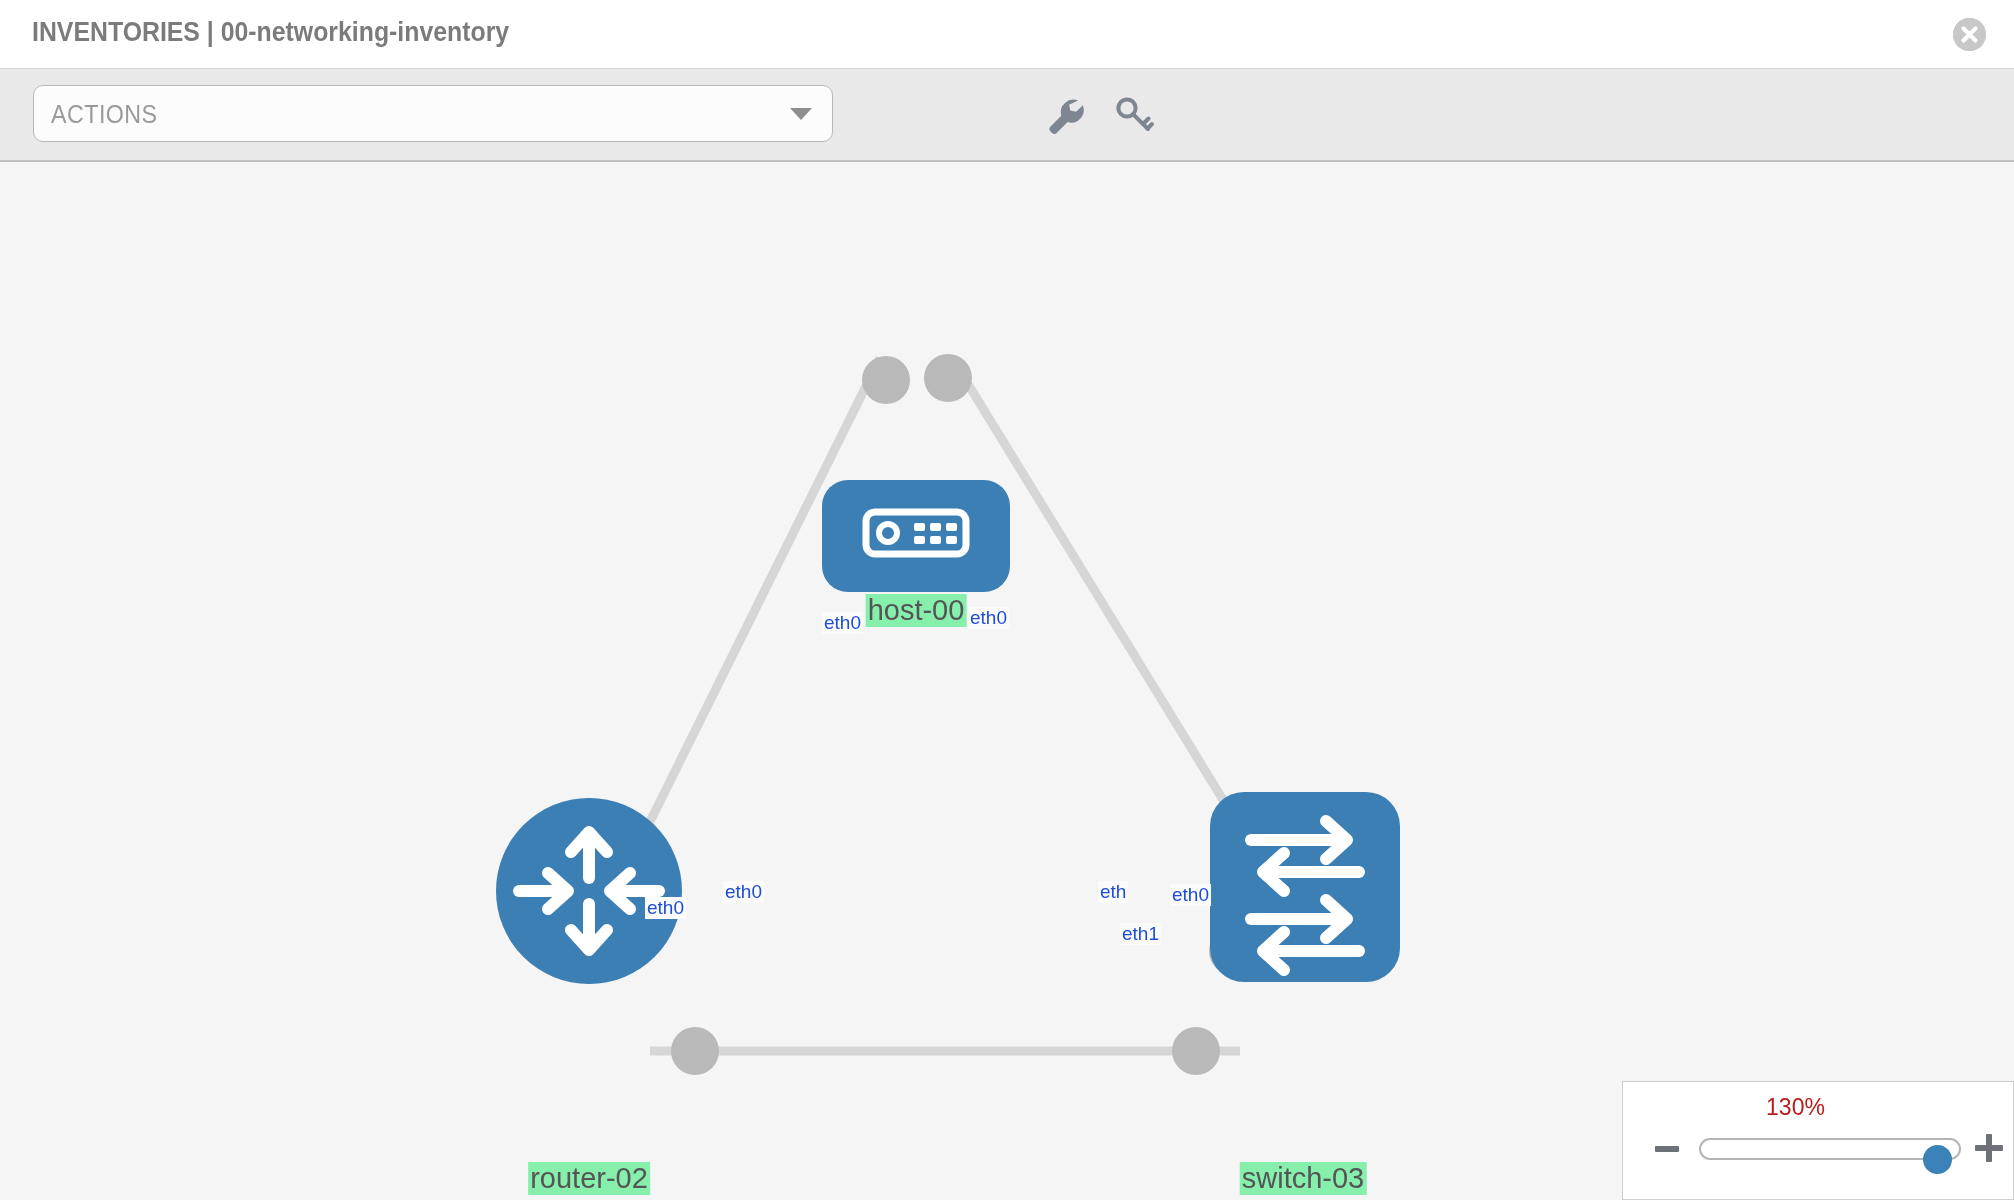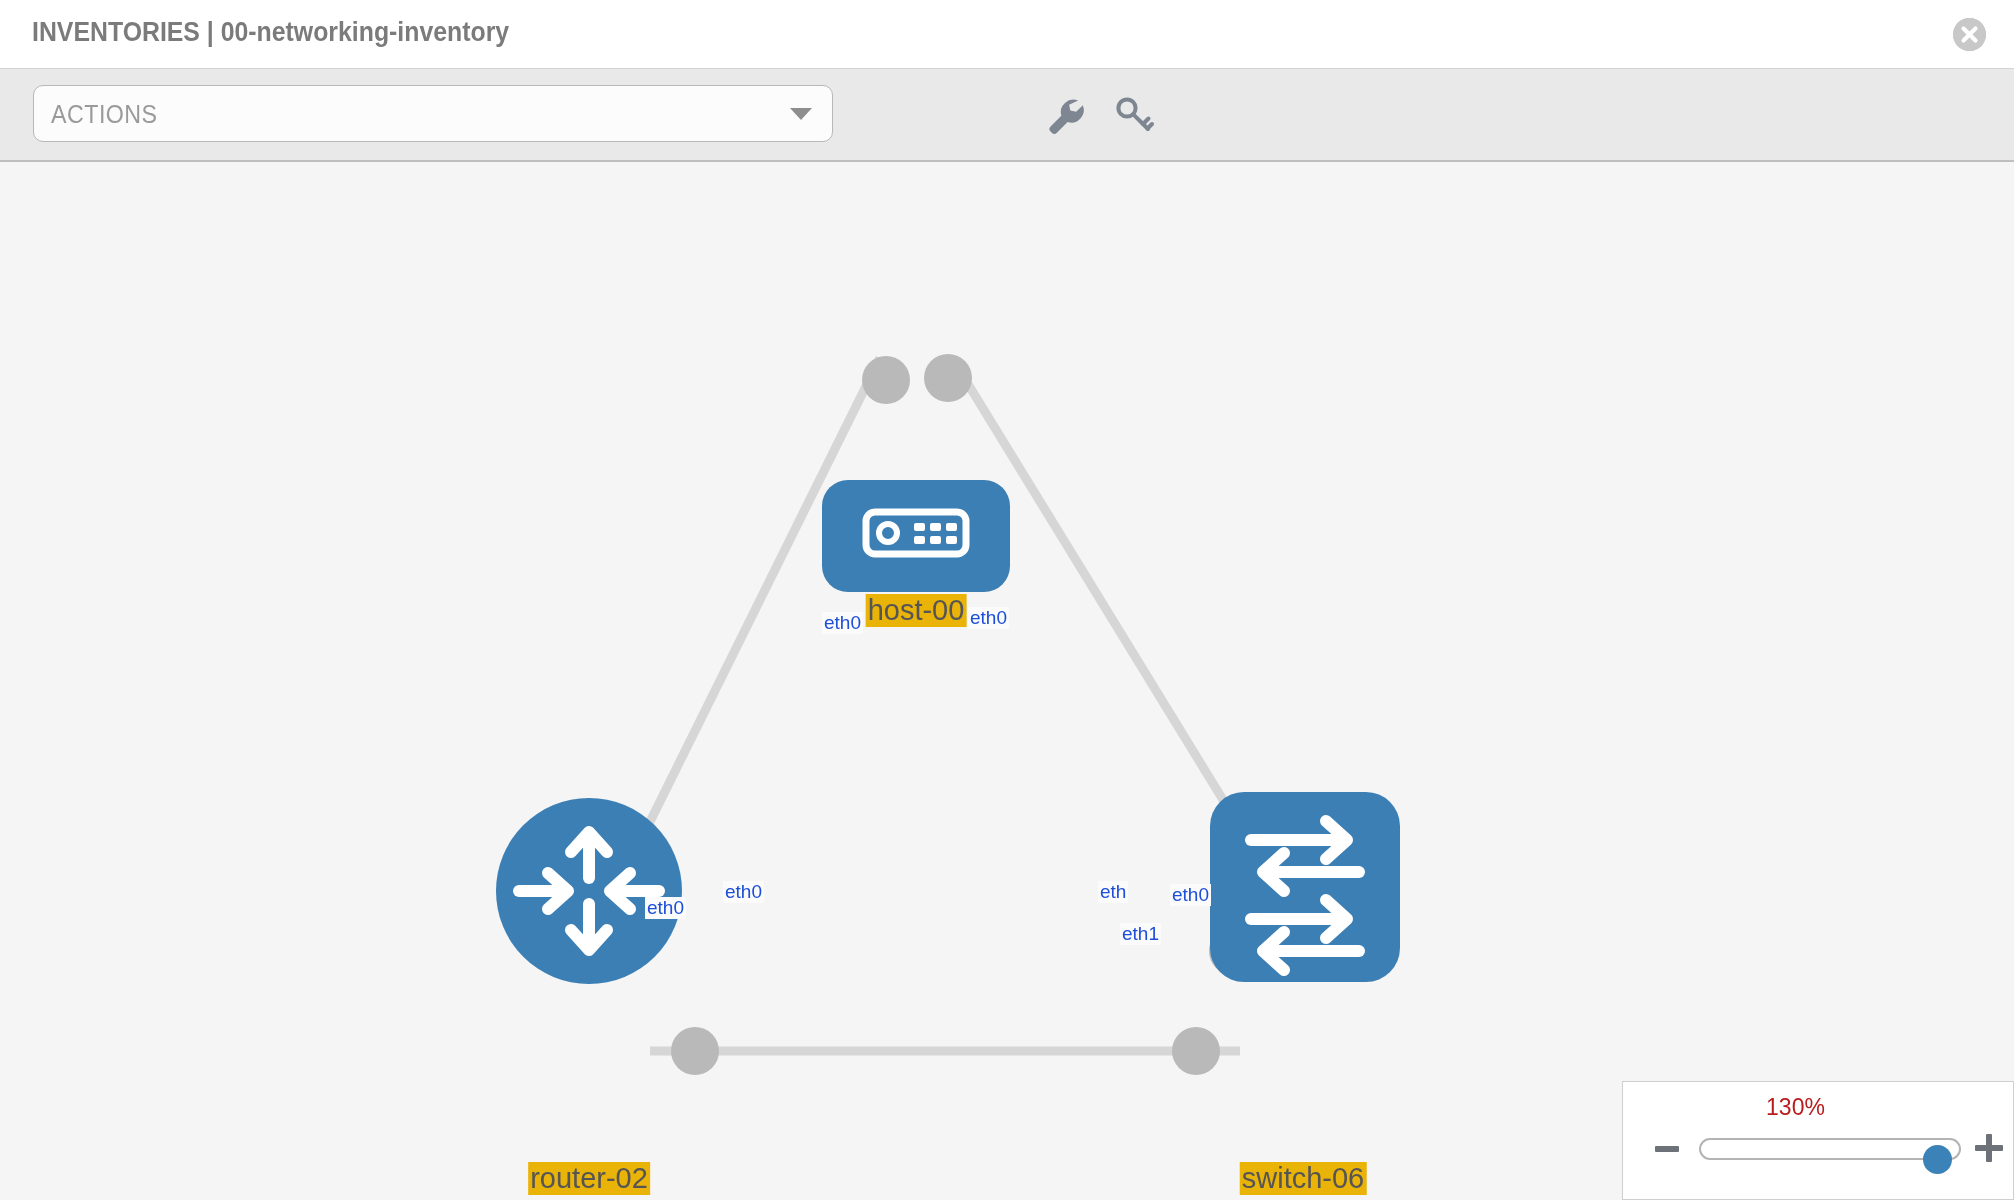--- a/index.html
+++ b/index.html
@@ -119,21 +119,21 @@
     position: absolute;
     left: 0; top: 0;
     width: 2014px;
     height: 1038px;
   }
 
   .node-label {
     position: absolute;
     font-size: 29px;
     color: #555555;
-    background: #eab308;
+    background: #86efac;
     white-space: nowrap;
     padding: 0 2px;
     transform: translateX(-50%);
     letter-spacing: 0px;
     text-align: right;
   }
   .port-label {
     position: absolute;
     font-size: 19px;
     color: #1d4ed8;
@@ -331,21 +331,21 @@
           <path d="M1326 738 L1347 757 L1326 776"></path>
 
           <path d="M1359 789 L1265 789"></path>
           <path d="M1284 770 L1263 789 L1284 808"></path>
         </g>
       </g>
     </svg>
 
     <div class="node-label" style="left:916px; top:432px;">host-00</div>
     <div class="node-label" style="left:589px; top:1000px;">router-02</div>
-    <div class="node-label" style="left:1303px; top:1000px;">switch-06</div>
+    <div class="node-label" style="left:1303px; top:1000px;">switch-03</div>
 
     <div class="port-label" style="left:822px; top:450px;">eth0</div>
     <div class="port-label" style="left:968px; top:445px;">eth0</div>
     <div class="port-label" style="left:645px; top:735px;">eth0</div>
     <div class="port-label" style="left:1170px; top:722px;">eth0</div>
     <div class="port-label" style="left:723px; top:719px;">eth0</div>
     <div class="port-label" style="left:1098px; top:719px;">eth</div>
     <div class="port-label" style="left:1120px; top:761px;">eth1</div>
   </div>
 

